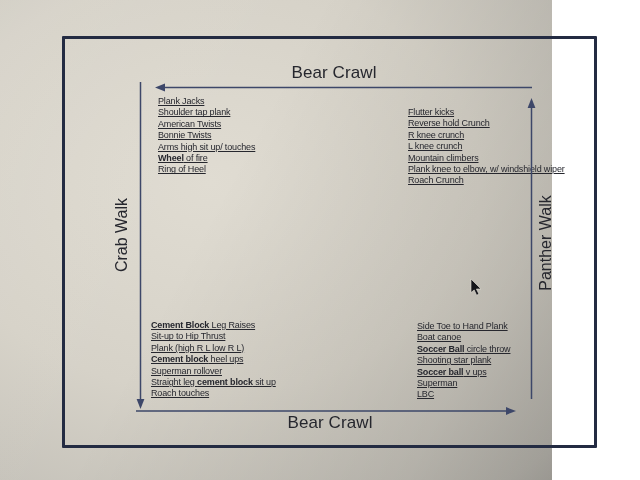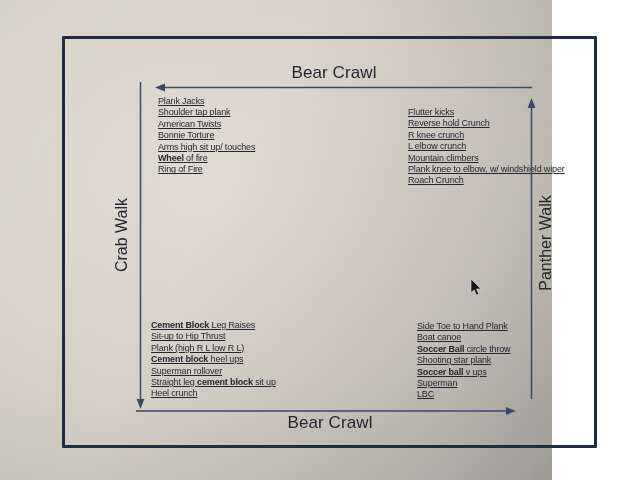--- a/index.html
+++ b/index.html
@@ -50,44 +50,44 @@
   <div class="title" style="left:330px;top:413px;">Bear Crawl</div>
 
   <div class="side-label" style="left:122px;top:235px;">Crab Walk</div>
 
   <div class="side-label" style="left:546px;top:243px;">Panther Walk</div>
 
   <div class="list" style="left:158px;top:96px;">
       <div><span class="seg-r">Plank Jacks</span></div>
       <div><span class="seg-r">Shoulder tap plank</span></div>
       <div><span class="seg-r">American Twists</span></div>
-      <div><span class="seg-r">Bonnie Torture</span></div>
+      <div><span class="seg-r">Bonnie Twists</span></div>
       <div><span class="seg-r">Arms high sit up/ touches</span></div>
       <div><span class="seg-b">Wheel</span><span class="seg-r"> of fire</span></div>
-      <div><span class="seg-r">Ring of Fire</span></div>
+      <div><span class="seg-r">Ring of Heel</span></div>
     </div>
 
   <div class="list" style="left:408px;top:107px;">
       <div><span class="seg-r">Flutter kicks</span></div>
       <div><span class="seg-r">Reverse hold Crunch</span></div>
       <div><span class="seg-r">R knee crunch</span></div>
-      <div><span class="seg-r">L elbow crunch</span></div>
+      <div><span class="seg-r">L knee crunch</span></div>
       <div><span class="seg-r">Mountain climbers</span></div>
       <div><span class="seg-r">Plank knee to elbow, w/ windshield wiper</span></div>
       <div><span class="seg-r">Roach Crunch</span></div>
     </div>
 
   <div class="list" style="left:151px;top:320px;">
       <div><span class="seg-b">Cement Block</span><span class="seg-r"> Leg Raises</span></div>
       <div><span class="seg-r">Sit-up to Hip Thrust</span></div>
       <div><span class="seg-r">Plank (high R L low R L)</span></div>
       <div><span class="seg-b">Cement block</span><span class="seg-r"> heel ups</span></div>
       <div><span class="seg-r">Superman rollover</span></div>
       <div><span class="seg-r">Straight leg </span><span class="seg-b">cement block</span><span class="seg-r"> sit up</span></div>
-      <div><span class="seg-r">Heel crunch</span></div>
+      <div><span class="seg-r">Roach touches</span></div>
     </div>
 
   <div class="list" style="left:417px;top:321px;">
       <div><span class="seg-r">Side Toe to Hand Plank</span></div>
       <div><span class="seg-r">Boat canoe</span></div>
       <div><span class="seg-b">Soccer Ball</span><span class="seg-r"> circle throw</span></div>
       <div><span class="seg-r">Shooting star plank</span></div>
       <div><span class="seg-b">Soccer ball</span><span class="seg-r"> v ups</span></div>
       <div><span class="seg-r">Superman</span></div>
       <div><span class="seg-r">LBC</span></div>

